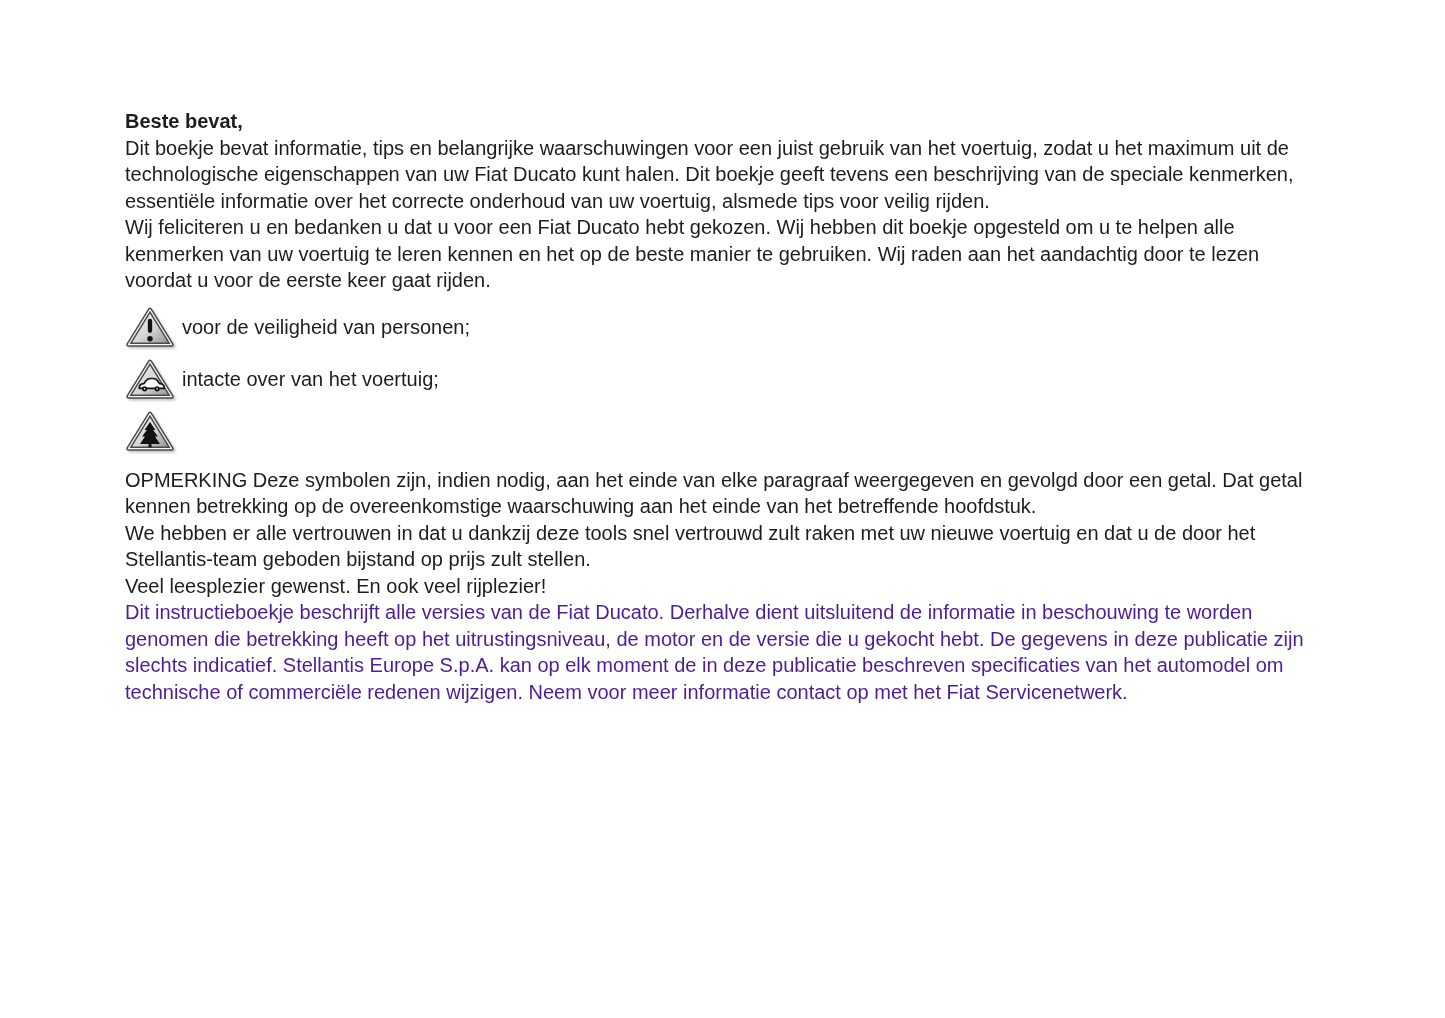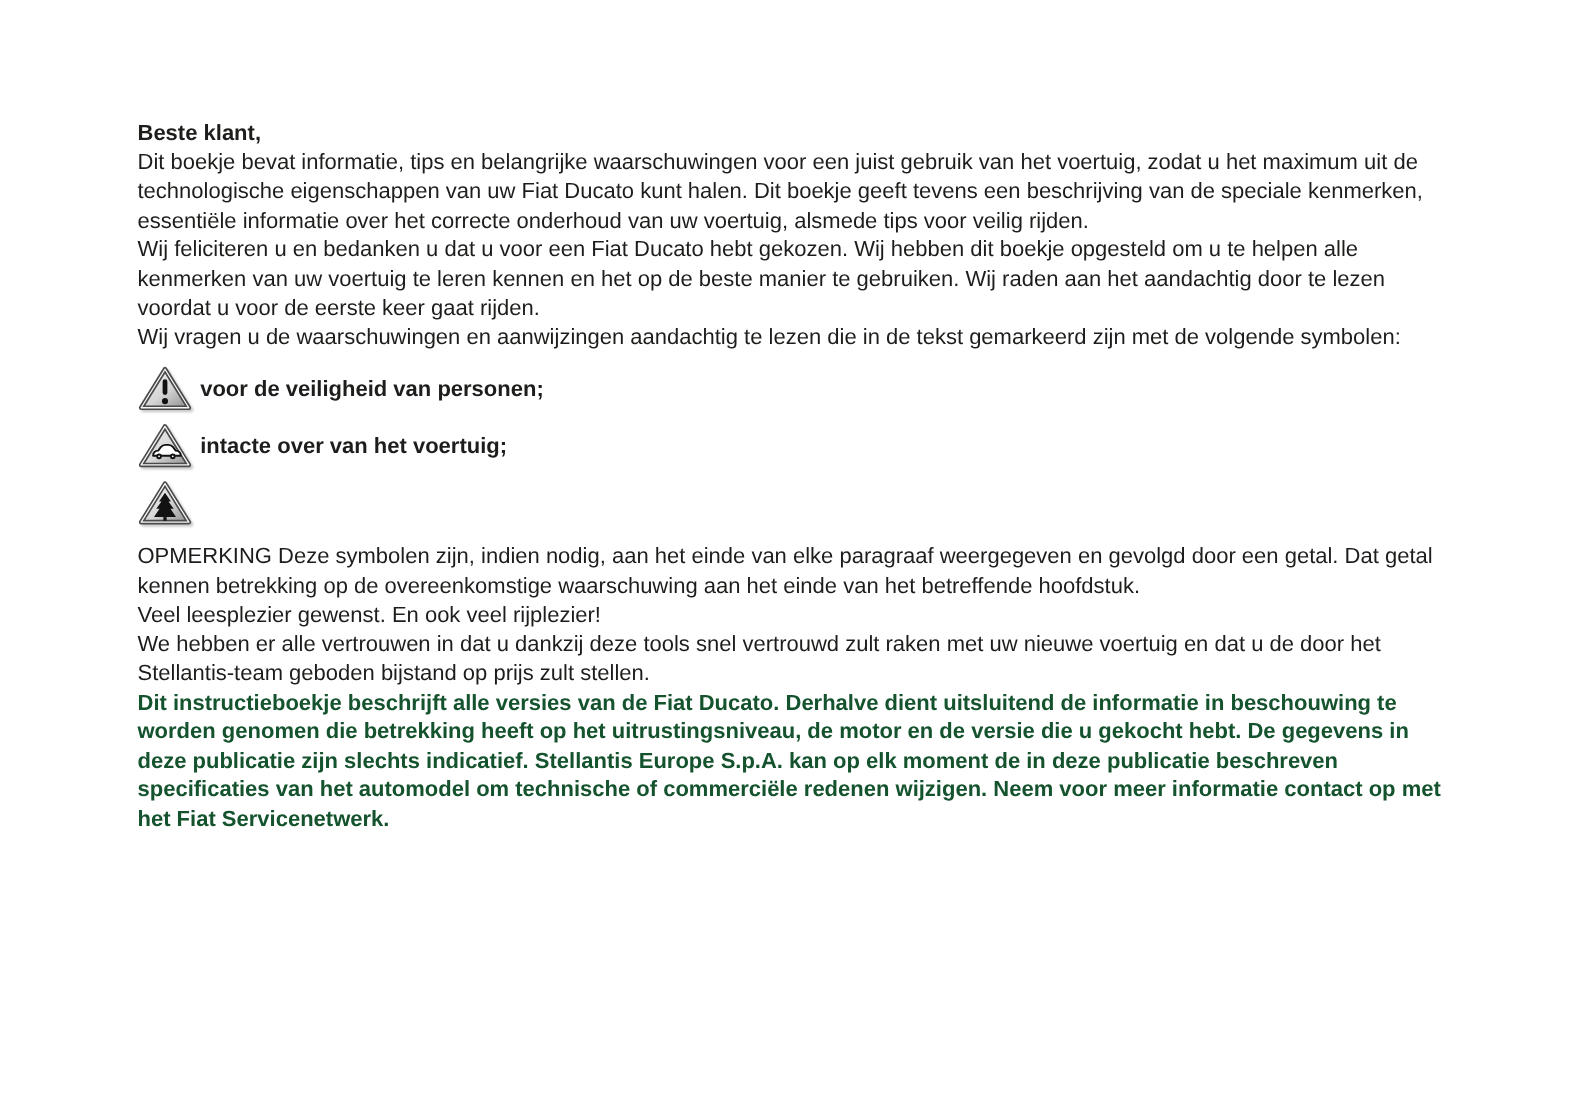--- a/index.html
+++ b/index.html
@@ -15,53 +15,52 @@
     background: #ffffff;
     padding: 108px 118px 40px 125px;
     font-family: "Liberation Sans", "DejaVu Sans", sans-serif;
     color: #1d1d1b;
     font-size: 20px;
     line-height: 26.5px;
   }
   .content { max-width: 1200px; }
   p { margin: 0; }
   .bold { font-weight: bold; }
-  .symbols { margin: 8px 0 9px 0; font-weight: bold; }
+  .symbols { margin: 8px 0 9px 0; }
   .symbol-row {
     display: flex;
     align-items: center;
     gap: 7px;
     height: 52px;
   }
   .sym { width: 50px; flex: 0 0 50px; }
   .sym svg { display: block; filter: drop-shadow(2px 2px 0.8px #c9c9c9); }
-  .notice { font-weight: bold; color: #14532d; }
+  .notice { font-weight: normal; color: #4c1d95; }
   .hidden-defs { position: absolute; width: 0; height: 0; overflow: hidden; }
 </style>
 </head>
 <body>
 
 <svg class="hidden-defs" aria-hidden="true">
   <defs>
     <linearGradient id="triGrad" x1="0" y1="0" x2="1" y2="1">
       <stop offset="0" stop-color="#f4f4f4"></stop>
       <stop offset="0.55" stop-color="#d6d6d6"></stop>
       <stop offset="1" stop-color="#8d8d8d"></stop>
     </linearGradient>
   </defs>
 </svg>
 
 <div class="page">
   <div class="content">
 
-    <p class="bold">Beste klant,</p>
+    <p class="bold">Beste bevat,</p>
 
     <p>Dit boekje bevat informatie, tips en belangrijke waarschuwingen voor een juist gebruik van het voertuig, zodat u het maximum uit de technologische eigenschappen van uw Fiat Ducato kunt halen. Dit boekje geeft tevens een beschrijving van de speciale kenmerken, essentiële informatie over het correcte onderhoud van uw voertuig, alsmede tips voor veilig rijden.</p>
     <p>Wij feliciteren u en bedanken u dat u voor een Fiat Ducato hebt gekozen. Wij hebben dit boekje opgesteld om u te helpen alle kenmerken van uw voertuig te leren kennen en het op de beste manier te gebruiken. Wij raden aan het aandachtig door te lezen voordat u voor de eerste keer gaat rijden.</p>
-    <p>Wij vragen u de waarschuwingen en aanwijzingen aandachtig te lezen die in de tekst gemarkeerd zijn met de volgende symbolen:</p>
 
     <div class="symbols">
 
       <div class="symbol-row">
         <span class="sym">
           <svg viewBox="0 0 60 52" width="50" height="44">
             <path d="M30 4 L56 46 L4 46 Z" fill="url(#triGrad)" stroke="#4a4a4a" stroke-width="5" stroke-linejoin="round"></path>
             <path d="M30 4 L56 46 L4 46 Z" fill="none" stroke="#f7f7f7" stroke-width="1.4" stroke-linejoin="round"></path>
             <rect x="27.4" y="15" width="5.2" height="17" rx="2.6" fill="#121212"></rect>
             <circle cx="30" cy="38.8" r="3.3" fill="#121212"></circle>
@@ -92,19 +91,19 @@
             <path d="M30 4 L56 46 L4 46 Z" fill="none" stroke="#f7f7f7" stroke-width="1.4" stroke-linejoin="round"></path>
             <path d="M30 14 L36.5 23.5 H33.8 L39.5 31.5 H36 L42 40.5 H18 L24 31.5 H20.5 L26.2 23.5 H23.5 Z" fill="#121212"></path>
             <rect x="28.2" y="40.5" width="3.6" height="4" fill="#121212"></rect>
           </svg>
         </span>
       </div>
 
     </div>
 
     <p>OPMERKING Deze symbolen zijn, indien nodig, aan het einde van elke paragraaf weergegeven en gevolgd door een getal. Dat getal kennen betrekking op de overeenkomstige waarschuwing aan het einde van het betreffende hoofdstuk.</p>
+    <p>We hebben er alle vertrouwen in dat u dankzij deze tools snel vertrouwd zult raken met uw nieuwe voertuig en dat u de door het Stellantis-team geboden bijstand op prijs zult stellen.</p>
     <p>Veel leesplezier gewenst. En ook veel rijplezier!</p>
-    <p>We hebben er alle vertrouwen in dat u dankzij deze tools snel vertrouwd zult raken met uw nieuwe voertuig en dat u de door het Stellantis-team geboden bijstand op prijs zult stellen.</p>
 
     <p class="notice">Dit instructieboekje beschrijft alle versies van de Fiat Ducato. Derhalve dient uitsluitend de informatie in beschouwing te worden genomen die betrekking heeft op het uitrustingsniveau, de motor en de versie die u gekocht hebt. De gegevens in deze publicatie zijn slechts indicatief. Stellantis Europe S.p.A. kan op elk moment de in deze publicatie beschreven specificaties van het automodel om technische of commerciële redenen wijzigen. Neem voor meer informatie contact op met het Fiat Servicenetwerk.</p>
 
   </div>
 </div>
 
 </body></html>

